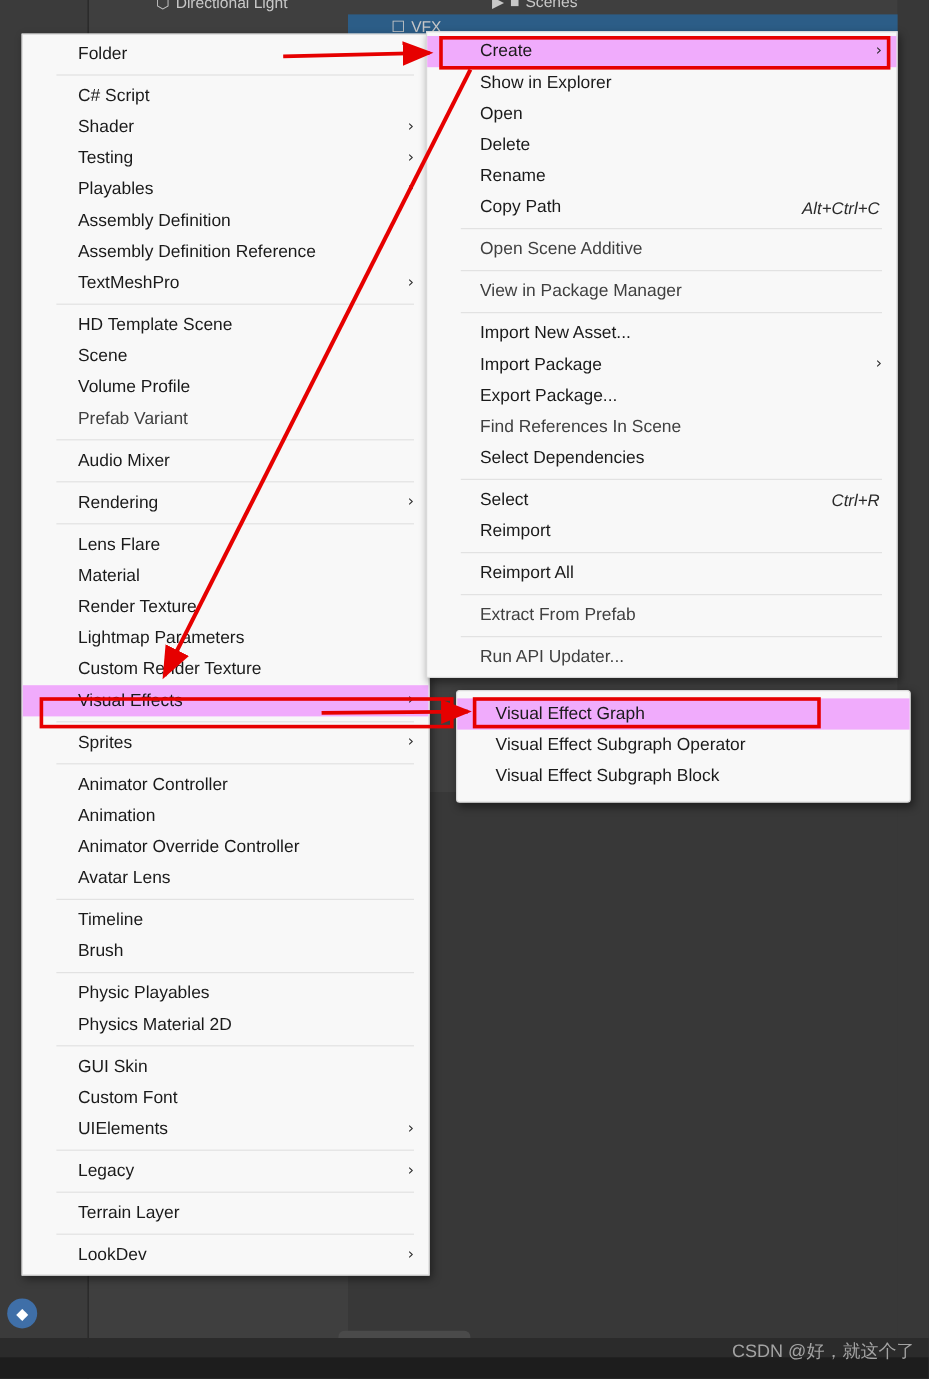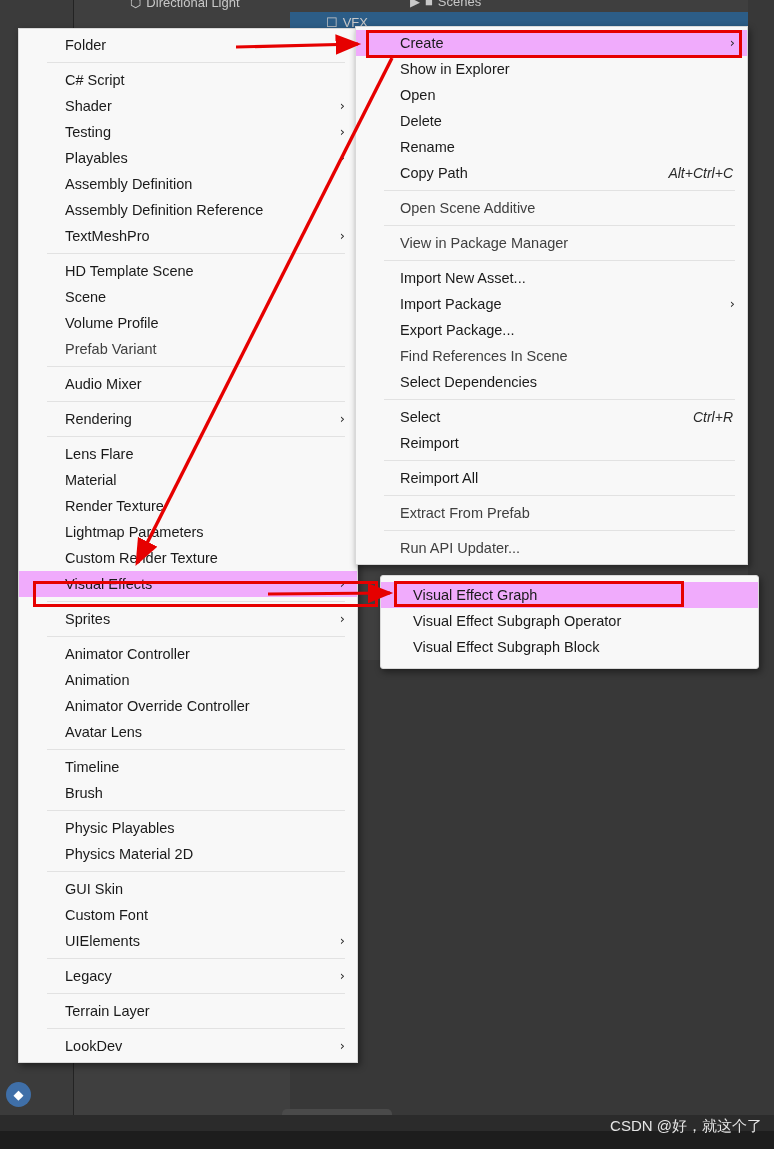--- a/index.html
+++ b/index.html
@@ -59,21 +59,21 @@
   }
   .play-pill {
     position: absolute; left: 282px; bottom: 18px;
     width: 110px; height: 22px; border-radius: 5px 5px 0 0;
     background: #4a4a4a;
   }
 
   
   .watermark {
     position: absolute; right: 12px; top: 1117px;
-    font-size: 15px; color: #e5e5e5; white-space: nowrap;
+    font-size: 15px; color: #a3a3a3; white-space: nowrap;
   }
 
   
   .menu {
     position: absolute;
     background: #f8f8f8;
     border: 1px solid #d9d9d9;
     box-shadow: 2px 3px 7px rgba(0,0,0,0.45);
     padding: 3px 0;
     font-size: 14.5px;

